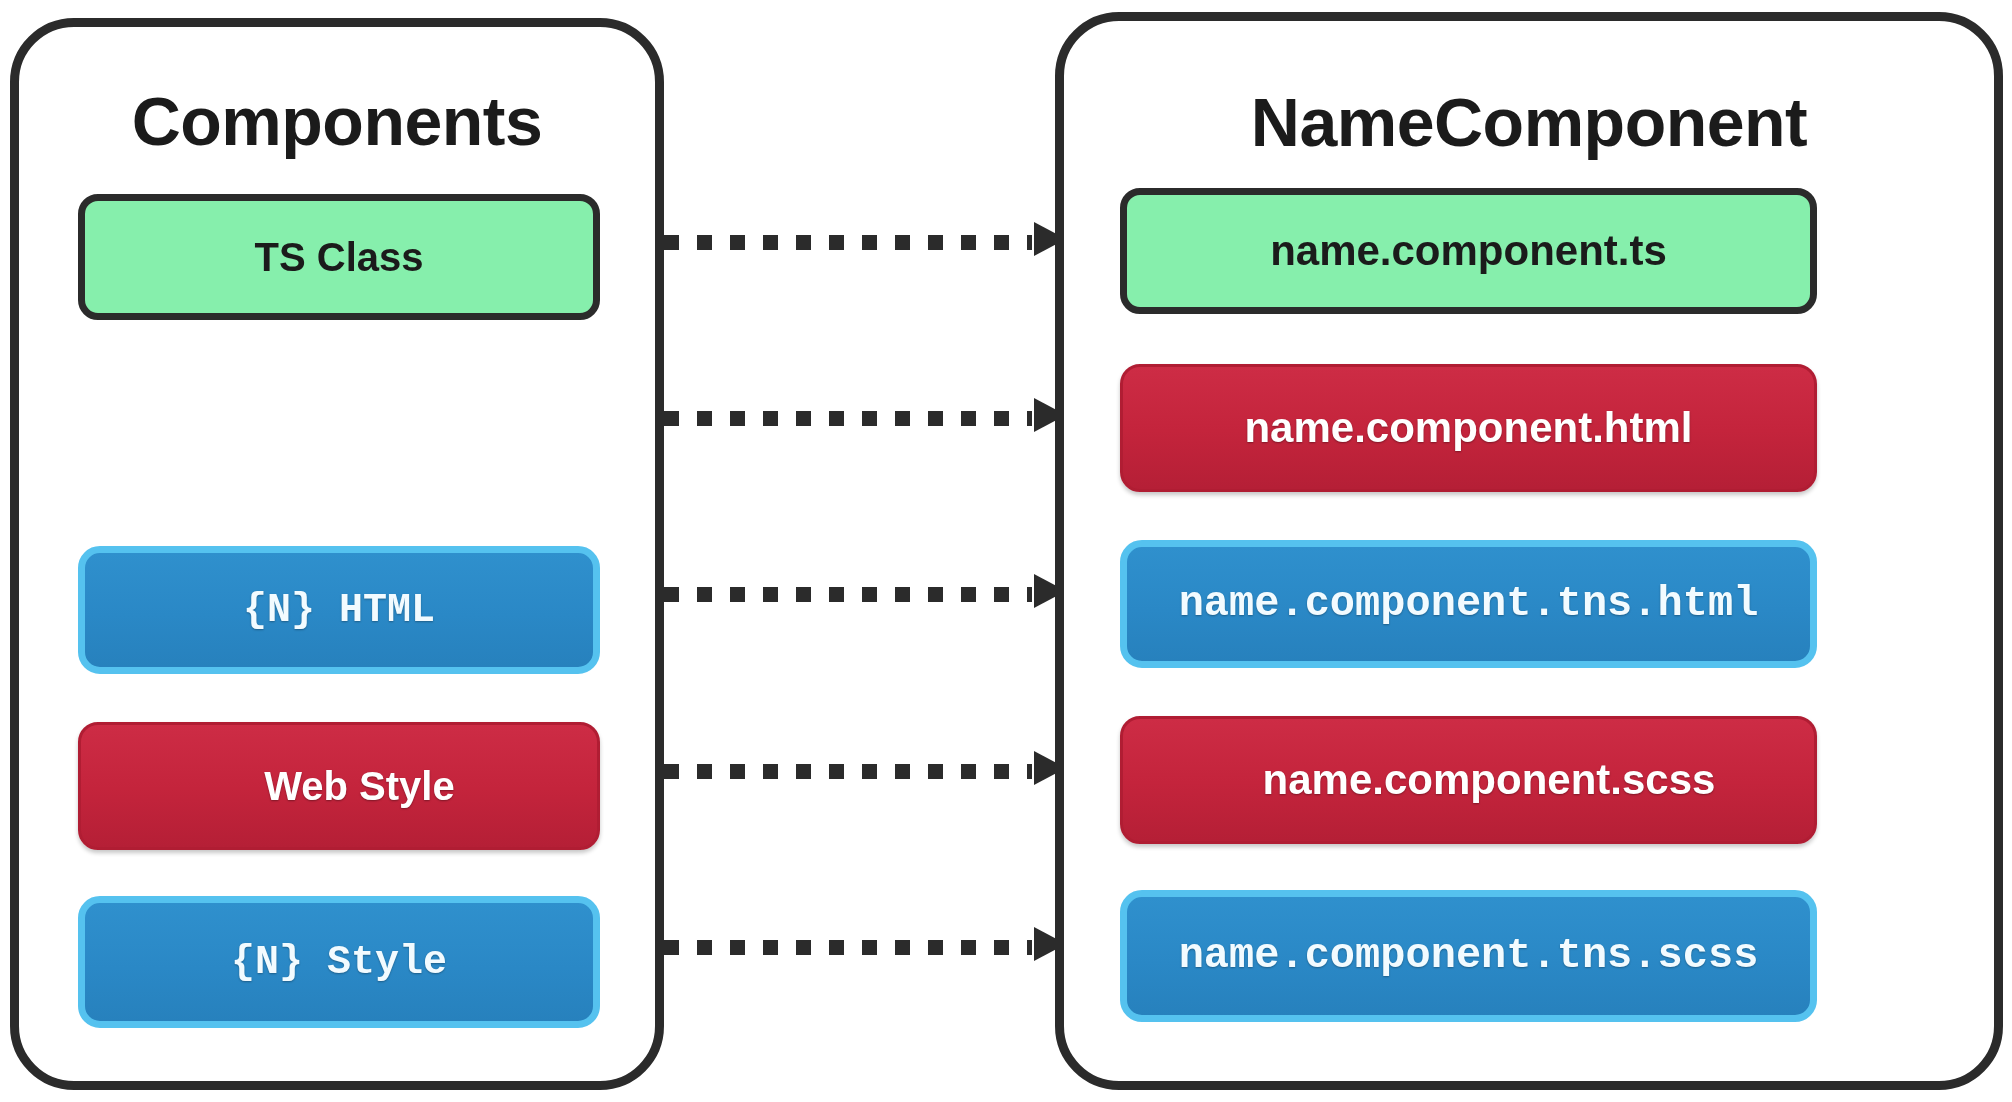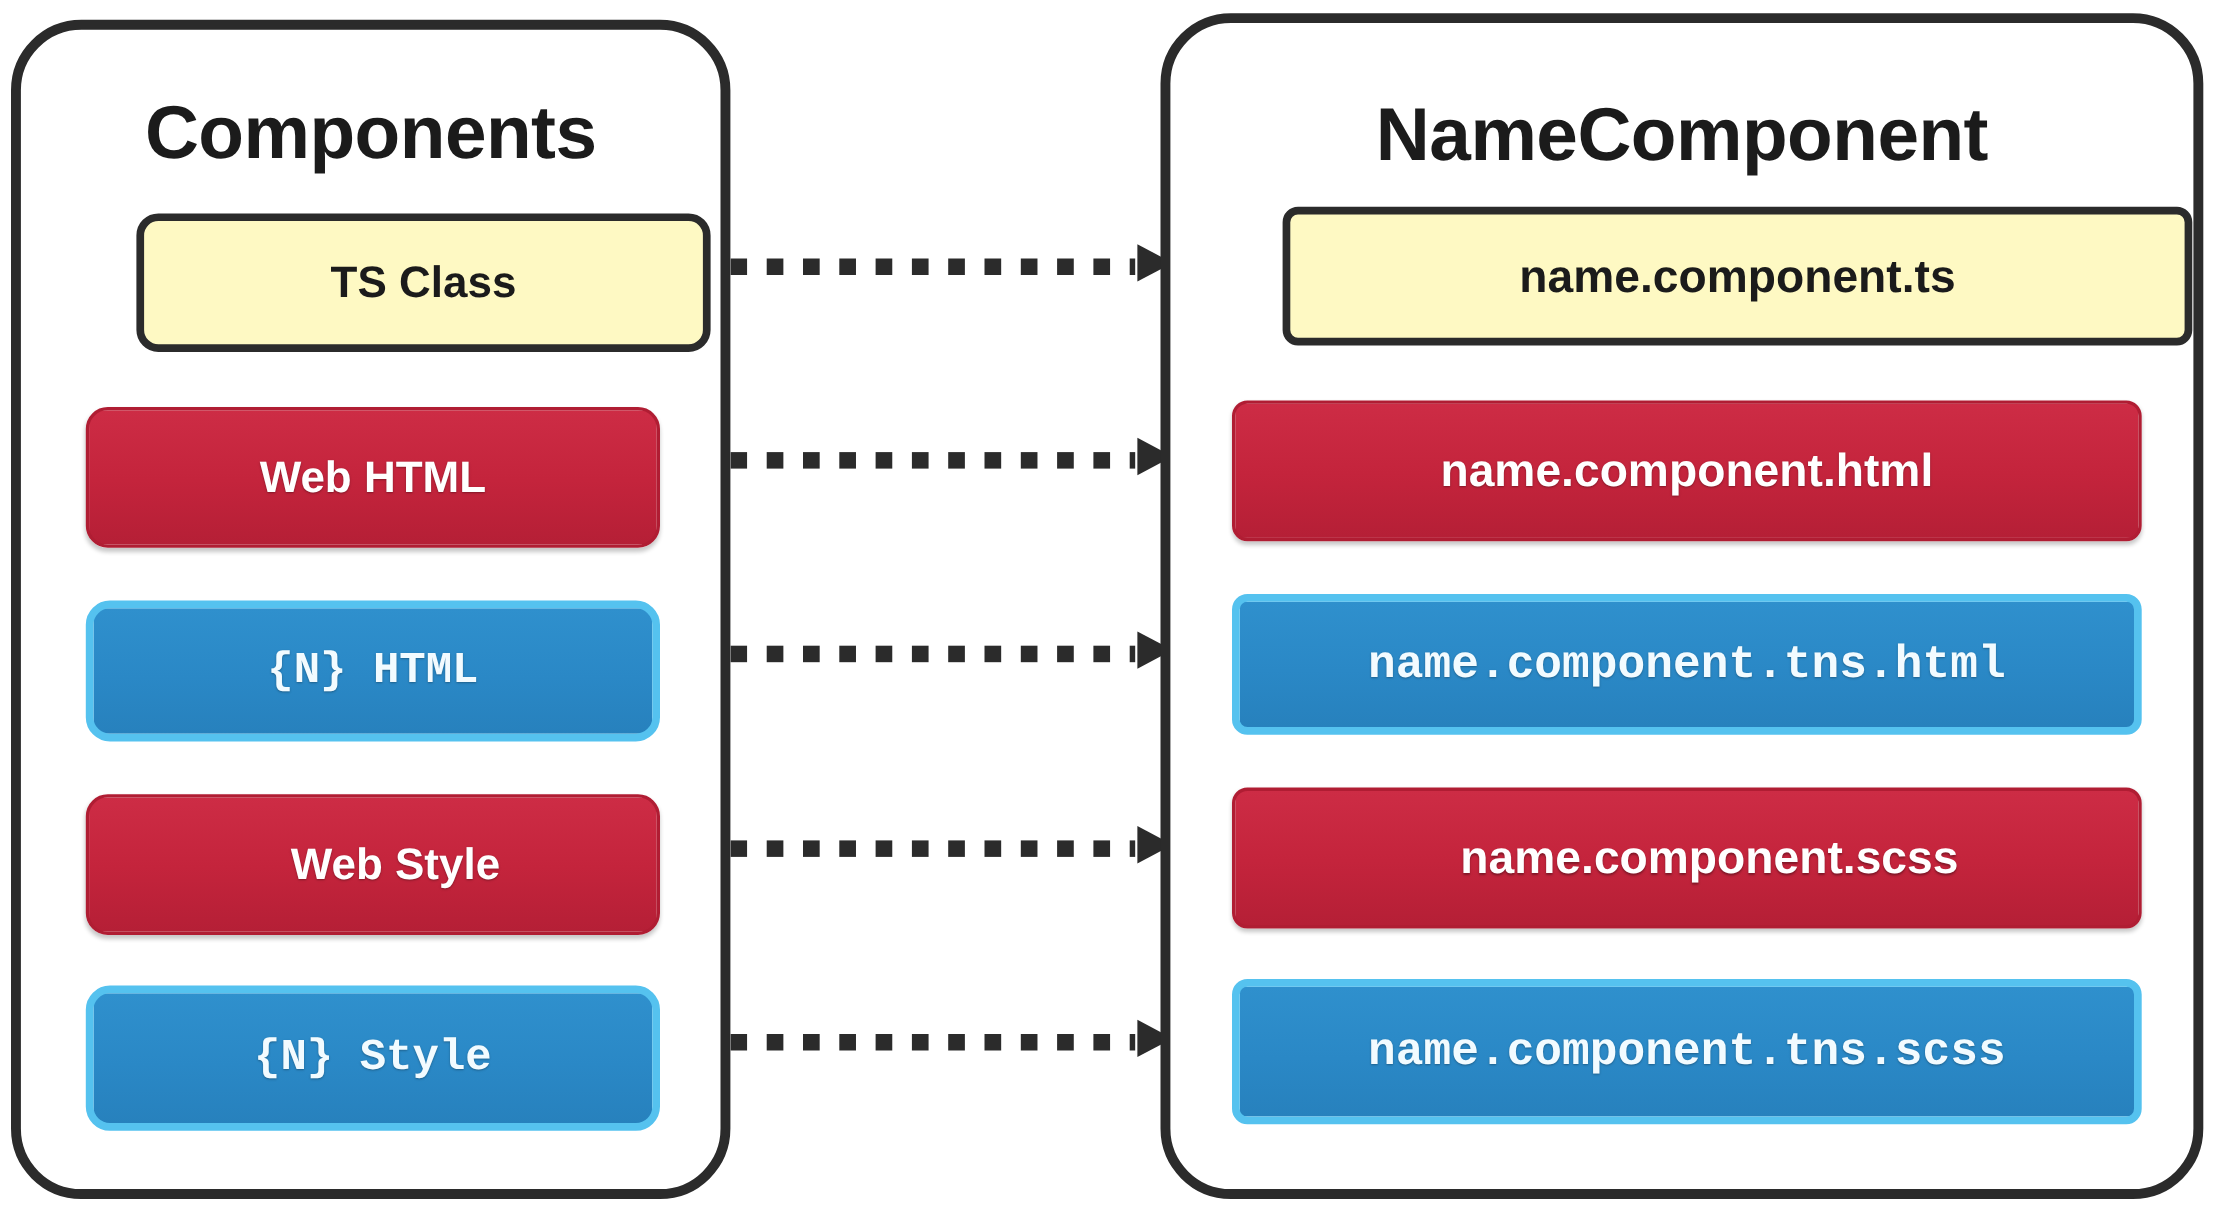--- a/index.html
+++ b/index.html
@@ -72,33 +72,31 @@
 
   
   .col-left .item-box {
     left: 68px;
     width: 522px;
     font-size: 40px;
   }
   
   .col-right .item-box {
     left: 65px;
-    width: 827px;
+    width: 697px;
     font-size: 42px;
-    border-radius: 14px;
   }
 
   
   .v-plain {
-    background: #fef9c3;
+    background: #86efac;
     border: 7px solid #2b2b2b;
     color: #1b1b1b;
     font-weight: bold;
     border-radius: 20px;
-    margin-left: 46px;
   }
   .v-red {
     background: linear-gradient(180deg, #cd2c45 0%, #c4243c 52%, #b51f36 100%);
     border: 3px solid #b01d33;
     color: #ffffff;
     text-shadow: 0 1px 2px rgba(0,0,0,.35);
     box-shadow: 0 3px 4px rgba(0,0,0,.22);
     border-radius: 20px;
   }
   .v-blue {
@@ -161,23 +159,20 @@
 
   <div class="panel" id="panel-left">
     <div class="panel-title">Components</div>
   </div>
 
   <div class="col-left">
     <div class="item-box v-plain row-1">
       <span>TS Class</span>
     </div>
 
-    <div class="item-box v-red row-2">
-      <span>Web HTML</span>
-    </div>
 
     <div class="item-box v-blue row-3">
       <span>{N} HTML</span>
     </div>
 
     <div class="item-box v-red row-4">
       <span>Web Style</span>
     </div>
 
     <div class="item-box v-blue row-5">

